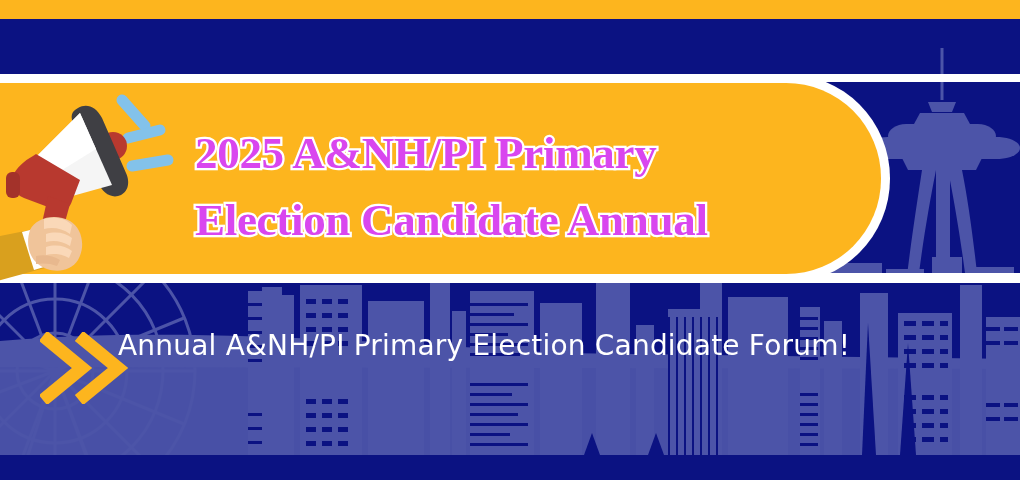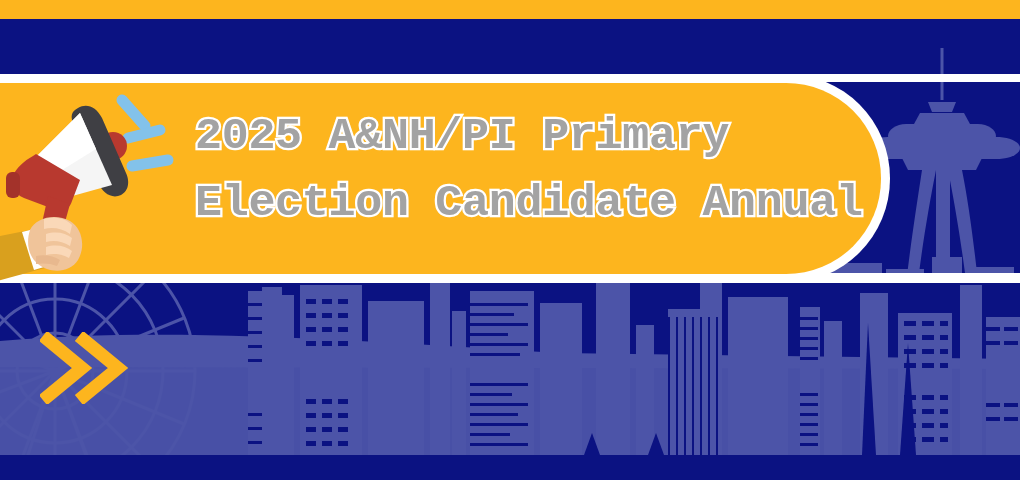--- a/index.html
+++ b/index.html
@@ -46,23 +46,23 @@
     box-sizing:border-box;
     z-index:5;
   }
   
   .megaphone{
     position:absolute;left:0px;top:88px;width:190px;height:195px;z-index:7;
   }
   .megaphone svg{display:block;}
   
   .headline{
-    position:absolute;left:195px;top:104px;width:700px;z-index:8;
-    color:#a3a3a3;
-    font-family:Liberation Mono, monospace;
+    position:absolute;left:195px;top:120px;width:700px;z-index:8;
+    color:#d946ef;
+    font-family:Liberation Serif, serif;
     font-size:45px;font-weight:bold;line-height:1.48;
     letter-spacing:-0.3px;
     -webkit-text-stroke:4.5px #ffffff;
     paint-order:stroke fill;
     text-shadow:none;
     white-space:nowrap;
   }
   .headline .ln{display:block;}
   
   .white-band-bottom{
@@ -351,15 +351,16 @@
   <div class="chevrons">
     <svg width="100" height="72" viewBox="0 0 100 72" xmlns="http://www.w3.org/2000/svg">
       <g stroke="#FDB51E" stroke-width="13" fill="none" stroke-linecap="square">
         <polyline points="8,8 42,36 8,64"></polyline>
         <polyline points="44,8 78,36 44,64"></polyline>
       </g>
     </svg>
   </div>
 
   <div class="subtitle">
+    <span class="ln">Annual A&amp;NH/PI Primary Election Candidate Forum!</span>
   </div>
 
 </div>
 
 </body></html>

